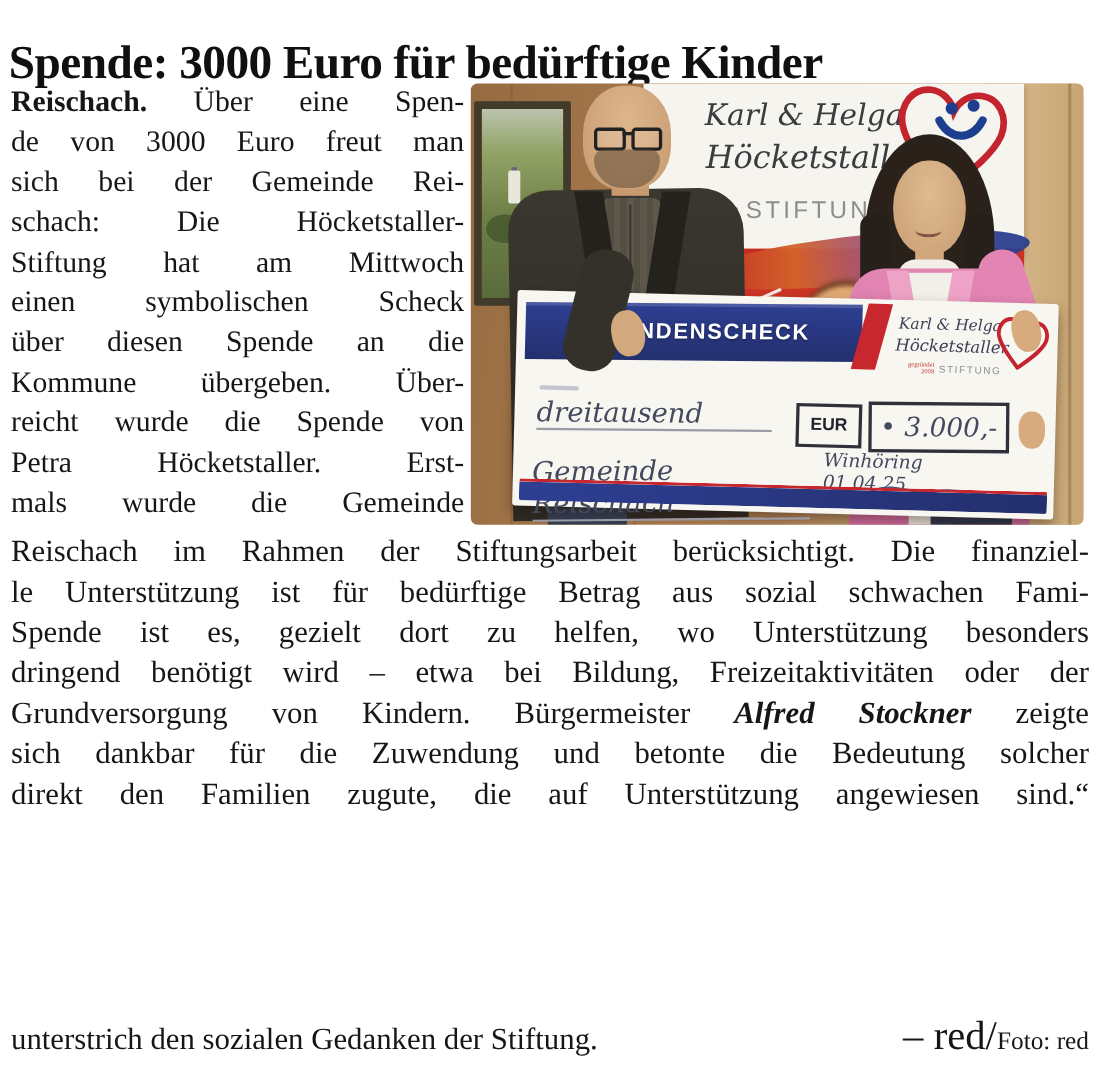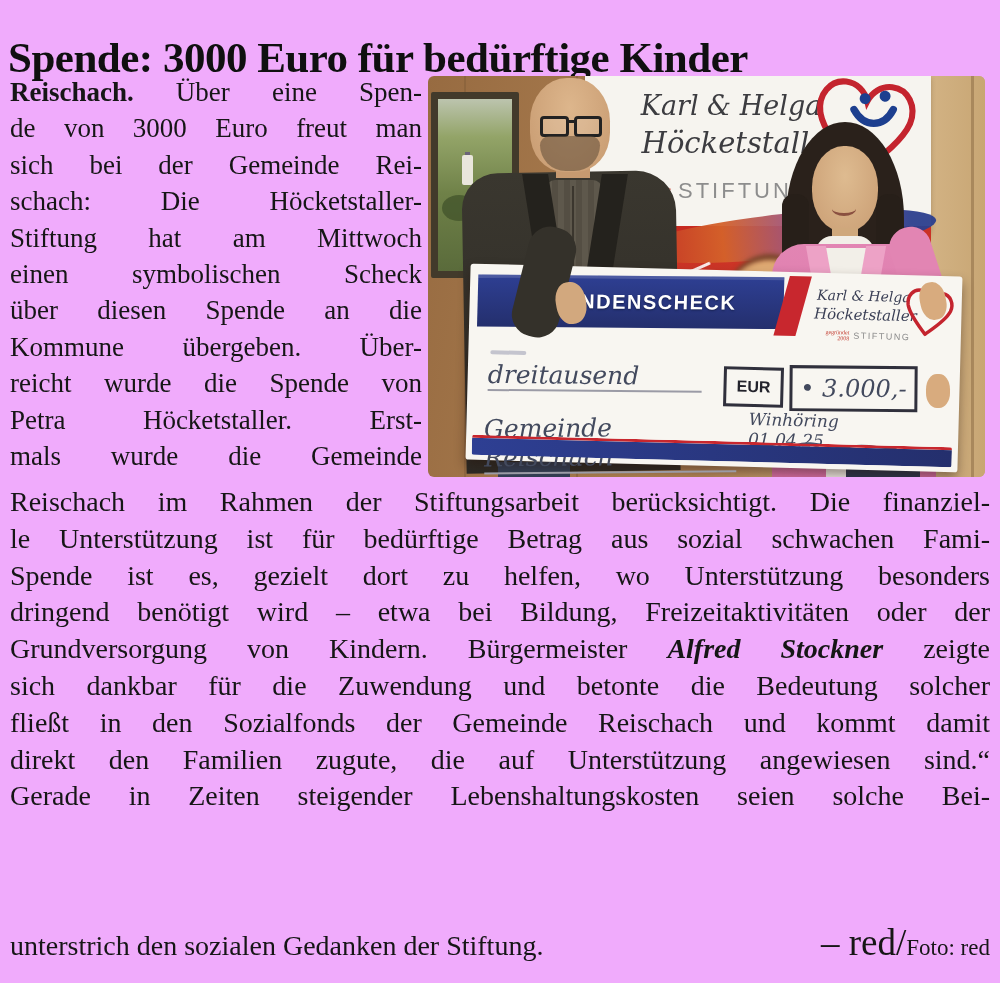--- a/index.html
+++ b/index.html
@@ -1,16 +1,16 @@
 <!DOCTYPE html>
 <html lang="de"><head>
 <meta charset="utf-8">
 <style>
   html,body{margin:0;padding:0;background:#e8e8e8;}
-  .page{position:relative;width:1000px;height:983px;background:#f0abfc;margin:0 auto;
+  .page{position:relative;width:1000px;height:983px;background:#ffffff;margin:0 auto;
         font-family:"Liberation Serif",serif;color:#161616;overflow:hidden;}
   
   .headline{position:absolute;left:8px;top:4px;width:984px;font-size:43px;font-weight:700;
             letter-spacing:-0.5px;white-space:nowrap;color:#101010;}
   
   .leftcol{position:absolute;left:10px;top:74px;width:412px;font-size:27px;line-height:36.4px;}
   .bodycol{position:absolute;left:10px;top:484px;width:980px;font-size:28px;line-height:36.8px;}
   .tline{text-align:justify;text-align-last:justify;white-space:nowrap;overflow:hidden;}
   .lastline{position:absolute;left:10px;top:925px;width:980px;font-size:28px;line-height:36.8px;
             display:flex;justify-content:space-between;align-items:baseline;}
@@ -236,23 +236,21 @@
     <div class="w-hand2"></div>
   </div>
 
   <div class="bodycol" id="bodycol">
       <div class="tline"><span>Reischach im Rahmen der Stiftungsarbeit berücksichtigt. Die finanziel-</span></div>
       <div class="tline"><span>le Unterstützung ist für bedürftige Betrag aus sozial schwachen Fami-</span></div>
       <div class="tline"><span>Spende ist es, gezielt dort zu helfen, wo Unterstützung besonders</span></div>
       <div class="tline"><span>dringend benötigt wird – etwa bei Bildung, Freizeitaktivitäten oder der</span></div>
       <div class="tline"><span>Grundversorgung von Kindern. Bürgermeister </span><span style="font-weight: 700; font-style: italic;">Alfred Stockner</span><span> zeigte</span></div>
       <div class="tline"><span>sich dankbar für die Zuwendung und betonte die Bedeutung solcher</span></div>
-      <div class="tline"><span>fließt in den Sozialfonds der Gemeinde Reischach und kommt damit</span></div>
       <div class="tline"><span>direkt den Familien zugute, die auf Unterstützung angewiesen sind.“</span></div>
-      <div class="tline"><span>Gerade in Zeiten steigender Lebenshaltungskosten seien solche Bei-</span></div>
     </div>
 
   <div class="lastline">
     <span>unterstrich den sozialen Gedanken der Stiftung.</span>
     <span>
       <span class="credit">– red/</span><span class="credit-small">Foto: red</span>
     </span>
   </div>
 
 </div>

